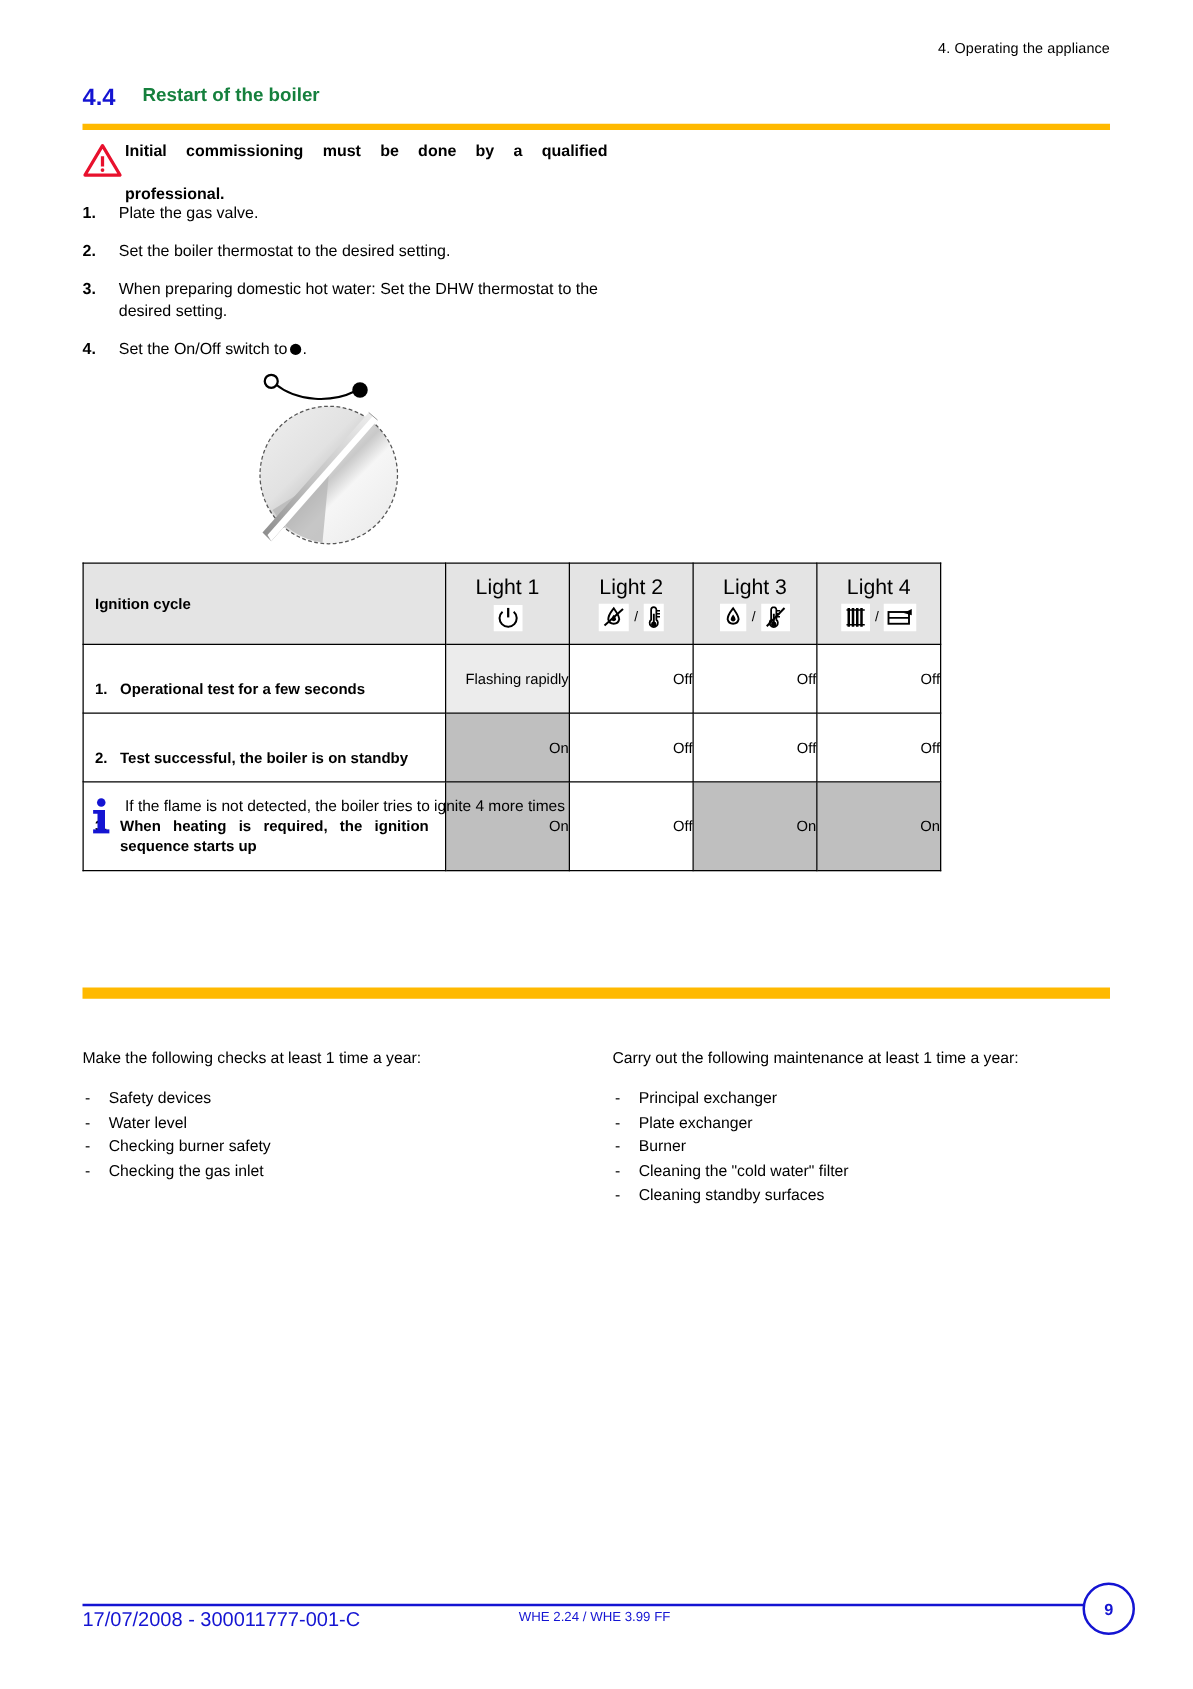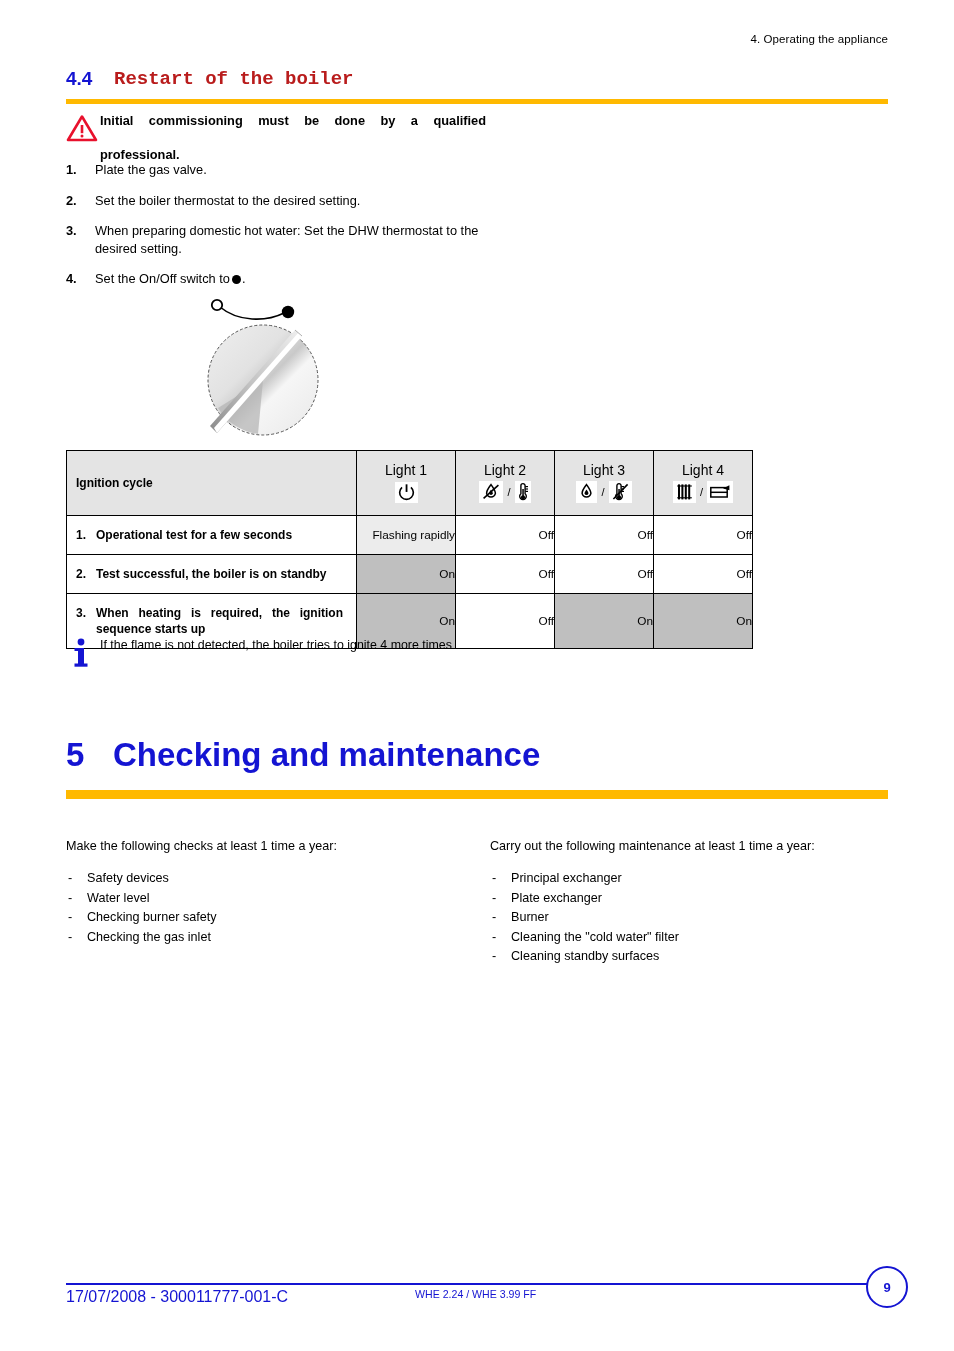--- a/index.html
+++ b/index.html
@@ -40,24 +40,23 @@
   .sec-heading .num {
     display: inline-block;
     width: 48px;
     font-size: 19px;
     font-weight: bold;
     color: #1414d2;
     vertical-align: top;
   }
   .sec-heading .txt {
     display: inline-block;
-    font-size: 19px;
-    font-weight: bold;
-    color: #b91c1c;
-    font-family: Liberation Mono, monospace;
+    font-size: 15px;
+    font-weight: bold;
+    color: #15803d;
   }
   .rule-yellow-thin {
     position: absolute;
     top: 99px;
     left: 66px;
     width: 822px;
     height: 5px;
     background: #ffb900;
   }
 
@@ -156,21 +155,21 @@
   }
   .ign-table thead td.hdr-label {
     text-align: left;
     padding-left: 9px;
     font-weight: bold;
     font-size: 12px;
     margin-top: 24px;
   }
   .lamp-name {
     display: block;
-    font-size: 14px;
+    font-size: 17px;
     margin-bottom: 2px;
   }
   .lamp-icons {
     display: flex;
     align-items: center;
     justify-content: center;
     gap: 4px;
     height: 24px;
   }
   .icon-box {
@@ -185,21 +184,21 @@
   .ign-table tbody td {
     height: 30px;
     text-align: right;
     vertical-align: middle;
     background: #ffffff;
   }
   .ign-table tbody td.rowlabel {
     text-align: left;
     font-weight: bold;
     font-size: 12px;
-    padding: 4px 9px 4px 9px;
+    padding: 20px 9px 4px 9px;
     line-height: 16px;
     vertical-align: middle;
   }
   .rowlabel .rn {
     display: inline-block;
     width: 20px;
     font-weight: bold;
   }
   .rowlabel .rt {
     display: inline-block;
@@ -529,23 +528,20 @@
         <rect x="8" y="11" width="6" height="17" fill="#1414d2"></rect>
         <rect x="4.5" y="26.5" width="13" height="3.2" fill="#1414d2"></rect>
         <rect x="4.5" y="11" width="6" height="3" fill="#1414d2"></rect>
       </svg>
     </span>
     <div class="info-text">
       <div>If the flame is not detected, the boiler tries to ignite 4 more times</div>
     </div>
   </div>
 
-  <div class="chap-heading">
-    <span class="cnum">5</span><span class="ctxt">Checking and maintenance</span>
-  </div>
   <div class="rule-yellow-thick"></div>
 
   <div class="col col-left">
     <p class="intro">Make the following checks at least 1 time a year:</p>
     <ul>
       <li>
         <span class="dash">-</span>
         <span>Safety devices</span>
       </li>
       <li>

